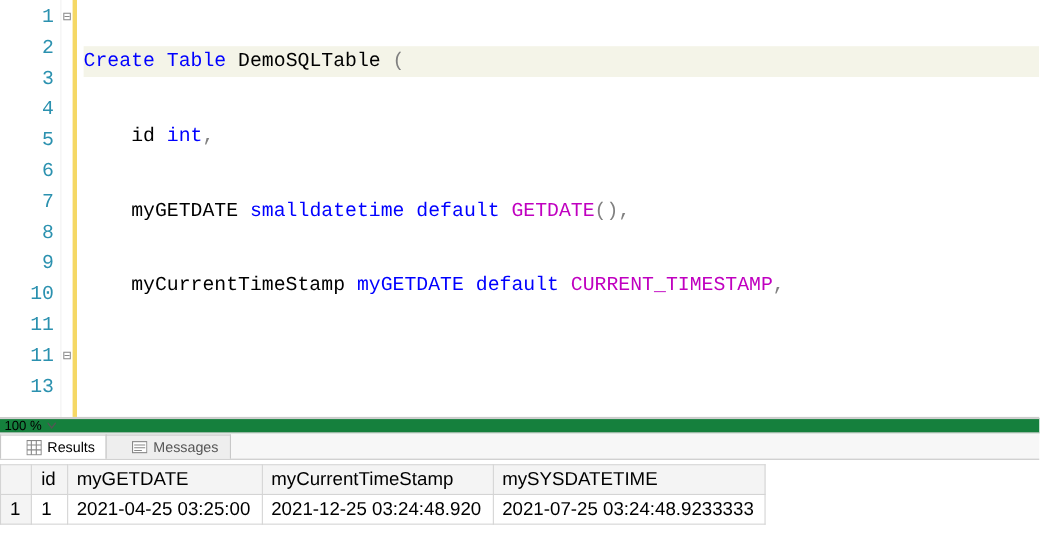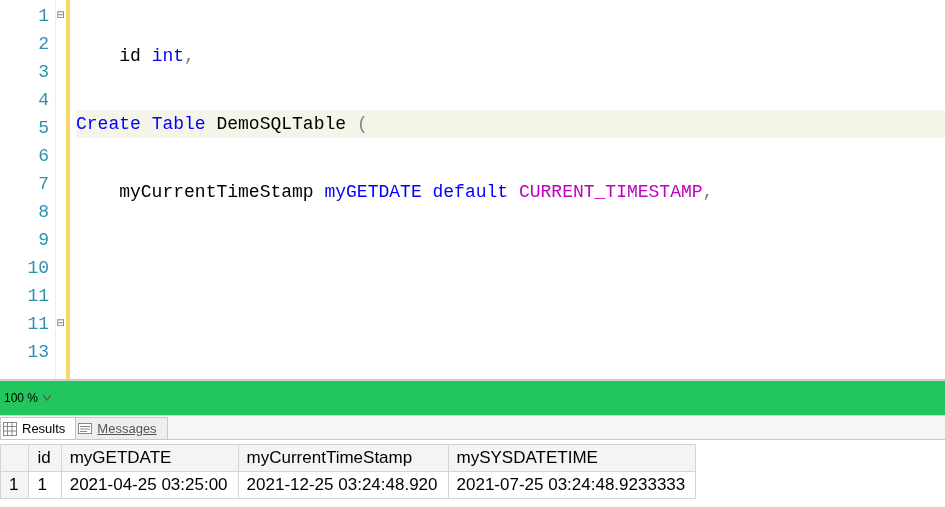--- a/index.html
+++ b/index.html
@@ -50,22 +50,22 @@
   }
   .code .cl { height: 28px; line-height: 28px; }
   .code .cl.l1 { background: #f4f4e8; } 
   .kw   { color: #0000ff; }
   .func { color: #c000c0; }
   .typ  { color: #0000ff; }
   .pln  { color: #000; }
   .op   { color: #808080; }
 
   .zoom-bar {
-    height: 36px;
-    background: #22c55e;
+    height: 14px;
+    background: #15803d;
     border-top: 1px solid #d0d0d0;
     border-bottom: 1px solid #d0d0d0;
     display: flex;
     align-items: center;
     font-family: "Segoe UI", Tahoma, sans-serif;
     font-size: 12px;
     padding-left: 4px;
     gap: 4px;
   }
   .zoom-bar .dd {
@@ -77,28 +77,28 @@
     height: 24px;
     display: flex;
     align-items: flex-end;
     font-family: "Segoe UI", Tahoma, sans-serif;
     font-size: 13px;
     border-bottom: 1px solid #c8c8c8;
     background: #f7f7f7;
   }
   .tab {
     display: flex; align-items: center; gap: 5px;
-    padding: 2px 10px 2px 2px;
+    padding: 2px 10px 2px 23px;
     border: 1px solid #c8c8c8;
     border-bottom: none;
     background: #fff;
     height: 22px;
     margin-right: -1px;
   }
-  .tab.inactive { background: #eee; color: #555; text-decoration: underline; }
+  .tab.inactive { background: #eee; color: #555; }
   .tab .ticon { width: 14px; height: 14px; display:inline-block; }
 
   .results-wrap {
     font-family: "Segoe UI", Tahoma, sans-serif;
   }
   .grid {
     font-size: 17px;
     border-collapse: collapse;
     margin: 4px 0 0 0;
   }
@@ -149,22 +149,23 @@
     <div class="fm"></div>
     <div class="fm"></div>
     <div class="fm"></div>
     <div class="fm"></div>
     <div class="fm"></div>
     <div class="fm"></div>
     <div class="fm">⊟</div>
     <div class="fm"></div>
   </div>
   <div class="code">
+    <div class="cl l1"><span class="kw">Create</span> <span class="kw">Table</span> <span class="pln">DemoSQLTable</span> <span class="op">(</span></div>
     <div class="cl">    <span class="pln">id</span> <span class="typ">int</span><span class="op">,</span></div>
-    <div class="cl l1"><span class="kw">Create</span> <span class="kw">Table</span> <span class="pln">DemoSQLTable</span> <span class="op">(</span></div>
+    <div class="cl">    <span class="pln">myGETDATE</span> <span class="typ">smalldatetime</span> <span class="kw">default</span> <span class="func">GETDATE</span><span class="op">()</span><span class="op">,</span></div>
     <div class="cl">    <span class="pln">myCurrentTimeStamp</span> <span class="typ">myGETDATE</span> <span class="kw">default</span> <span class="func">CURRENT_TIMESTAMP</span><span class="op">,</span></div>
     
     
     
     
     
     
     
     
   </div>

